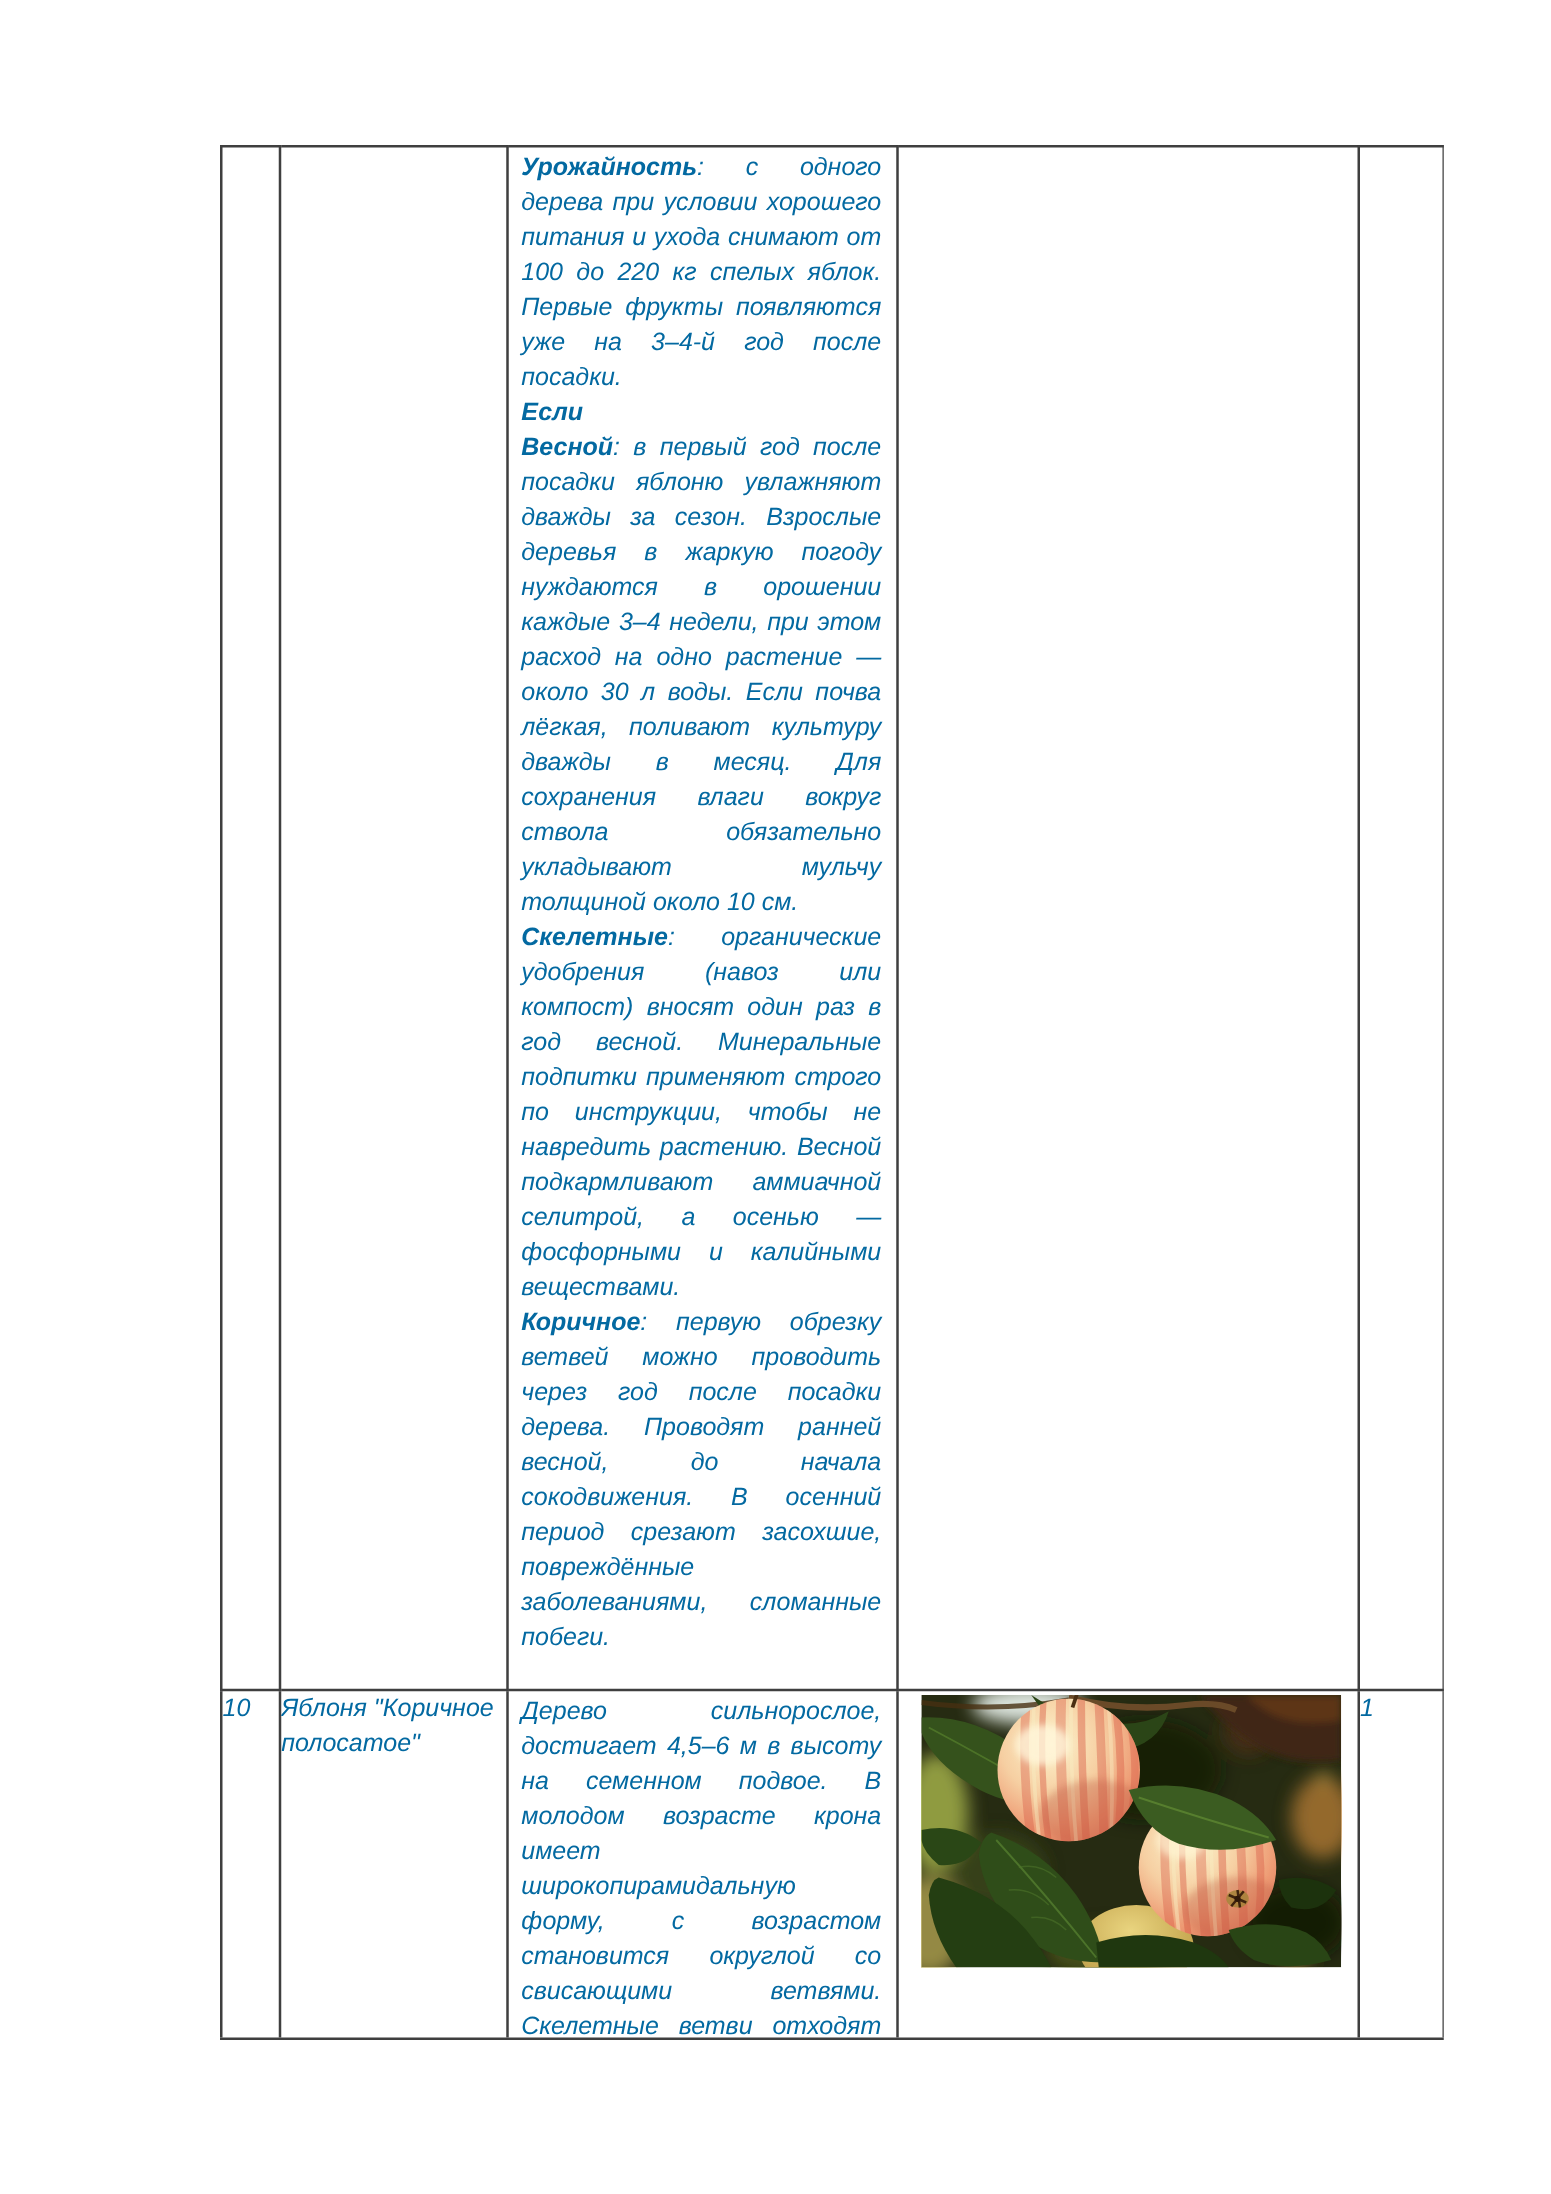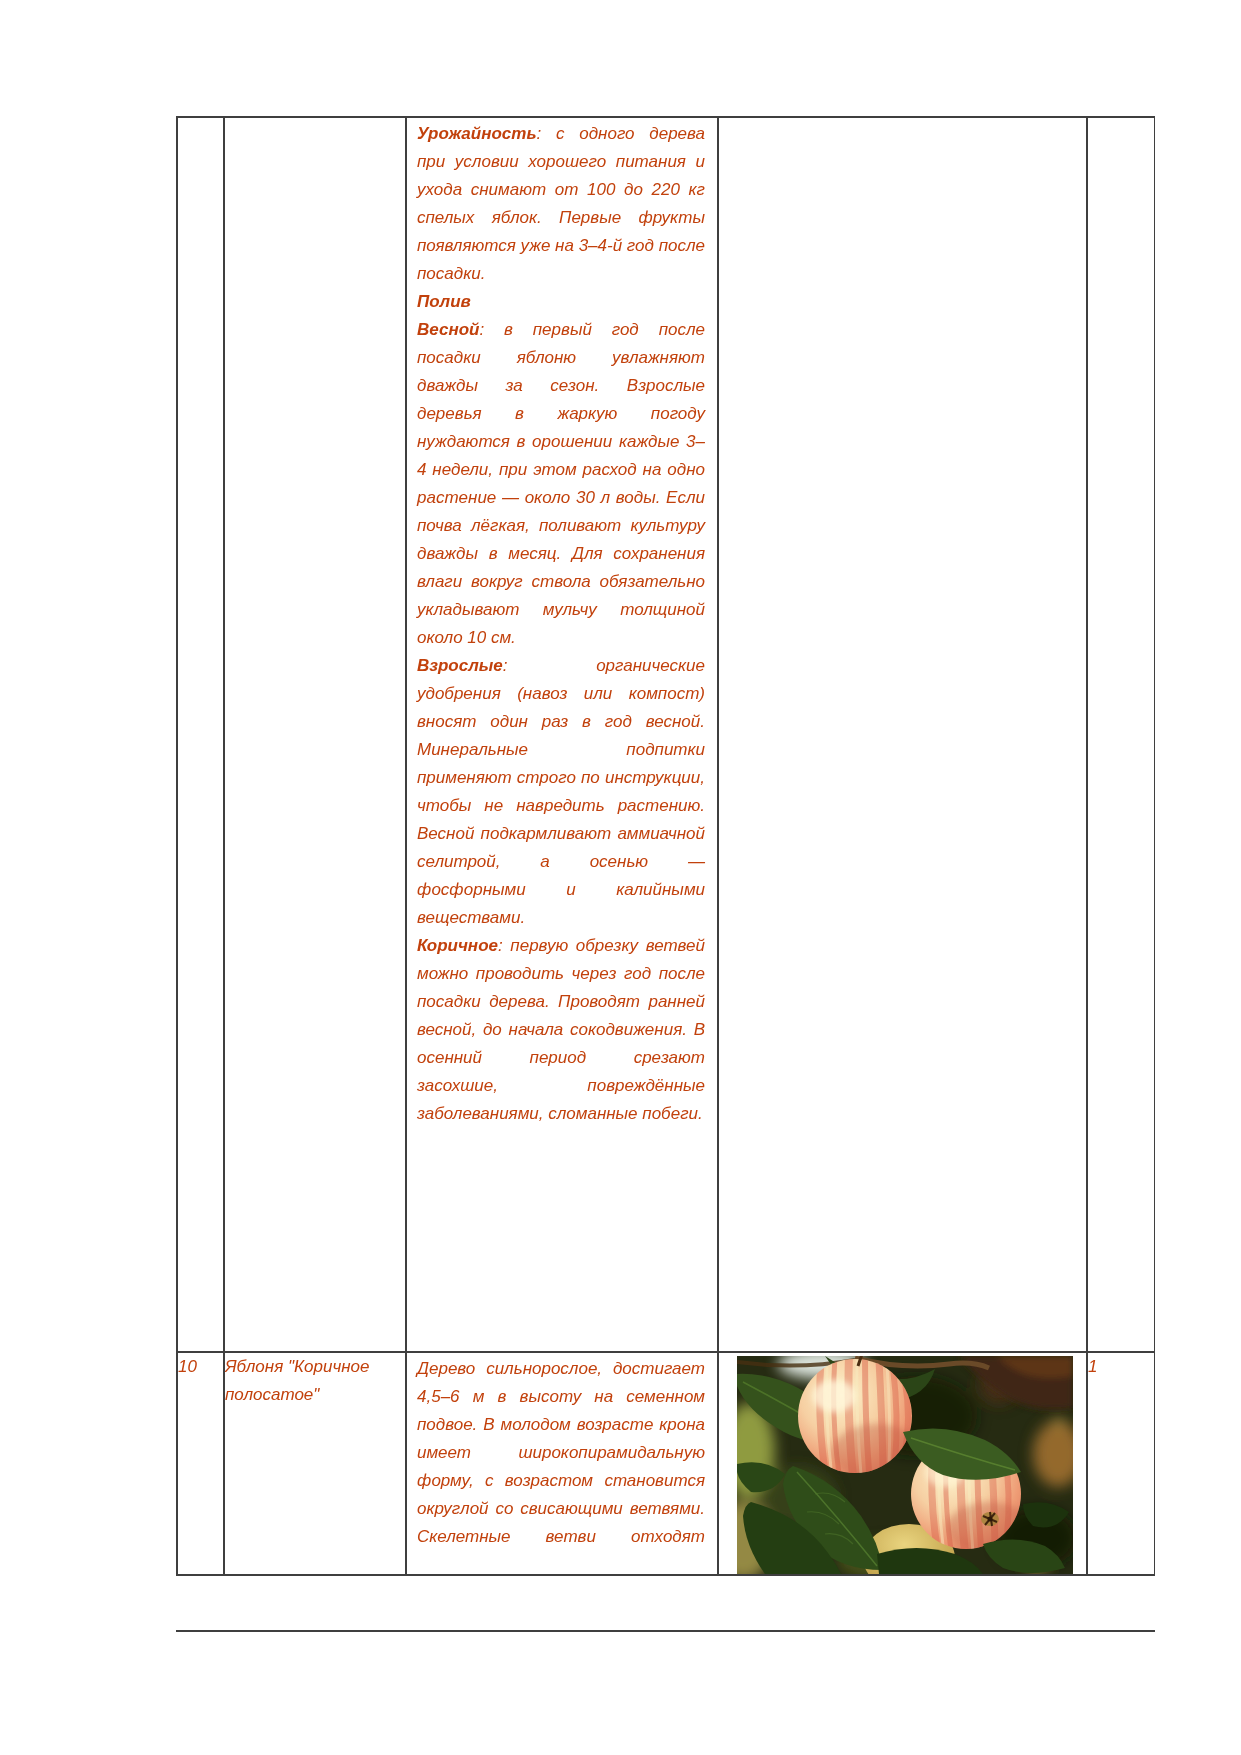--- a/index.html
+++ b/index.html
@@ -11,21 +11,21 @@
     position:absolute;left:176px;top:116px;width:979px;height:1516px;
     overflow:hidden;box-sizing:border-box;border-bottom:2px solid #3f3f3f;
   }
   table.doc{
     border-collapse:collapse;table-layout:fixed;width:978px;
   }
   table.doc td{
     border:2px solid #3f3f3f;vertical-align:top;padding:0;overflow:hidden;
   }
   .txt{
-    font-style:italic;font-size:17px;line-height:28px;color:#c2410c;
+    font-style:italic;font-size:20px;line-height:28px;color:#0369a1;
   }
   .num-cell{padding:3px 2px 0 12px;margin-top:12px;}
   .name-cell{padding:3px 12px 0 9px;text-align:left;}
   .desc-cell .inner{padding:2px 12px 0 10px;}
   .desc-cell p{margin:0;text-align:justify;}
   .desc-cell p .term{font-weight:700;}
   .clip{height:1230px;overflow:hidden;}
   .stretch-last{text-align-last:justify;}
   .qty-cell{padding:3px 4px 0 13px;}
   .photo-cell{padding:0;}
@@ -45,23 +45,23 @@
         <col style="width:369px">
         <col style="width:68px">
     </colgroup>
     <tbody>
       <tr class="row-cont">
         <td class="num-cell txt"></td>
         <td class="name-cell txt"></td>
         <td class="desc-cell">
           <div class="inner clip txt">
             <p><b class="term">Урожайность</b><span>: с одного дерева при условии хорошего питания и ухода снимают от 100 до 220 кг спелых яблок. Первые фрукты появляются уже на 3–4-й год после посадки.</span></p>
-            <p><b class="term">Полив</b><span></span></p>
+            <p><b class="term">Если</b><span></span></p>
             <p><b class="term">Весной</b><span>: в первый год после посадки яблоню увлажняют дважды за сезон. Взрослые деревья в жаркую погоду нуждаются в орошении каждые 3–4 недели, при этом расход на одно растение — около 30 л воды. Если почва лёгкая, поливают культуру дважды в месяц. Для сохранения влаги вокруг ствола обязательно укладывают мульчу толщиной около 10 см.</span></p>
-            <p><b class="term">Взрослые</b><span>: органические удобрения (навоз или компост) вносят один раз в год весной. Минеральные подпитки применяют строго по инструкции, чтобы не навредить растению. Весной подкармливают аммиачной селитрой, а осенью — фосфорными и калийными веществами.</span></p>
+            <p><b class="term">Скелетные</b><span>: органические удобрения (навоз или компост) вносят один раз в год весной. Минеральные подпитки применяют строго по инструкции, чтобы не навредить растению. Весной подкармливают аммиачной селитрой, а осенью — фосфорными и калийными веществами.</span></p>
             <p><b class="term">Коричное</b><span>: первую обрезку ветвей можно проводить через год после посадки дерева. Проводят ранней весной, до начала сокодвижения. В осенний период срезают засохшие, повреждённые заболеваниями, сломанные побеги.</span></p>
           </div>
         </td>
         <td class="photo-cell"></td>
         <td class="qty-cell txt"></td>
       </tr>
 
       <tr>
         <td class="num-cell txt">10</td>
         <td class="name-cell txt">Яблоня "Коричное полосатое"</td>

